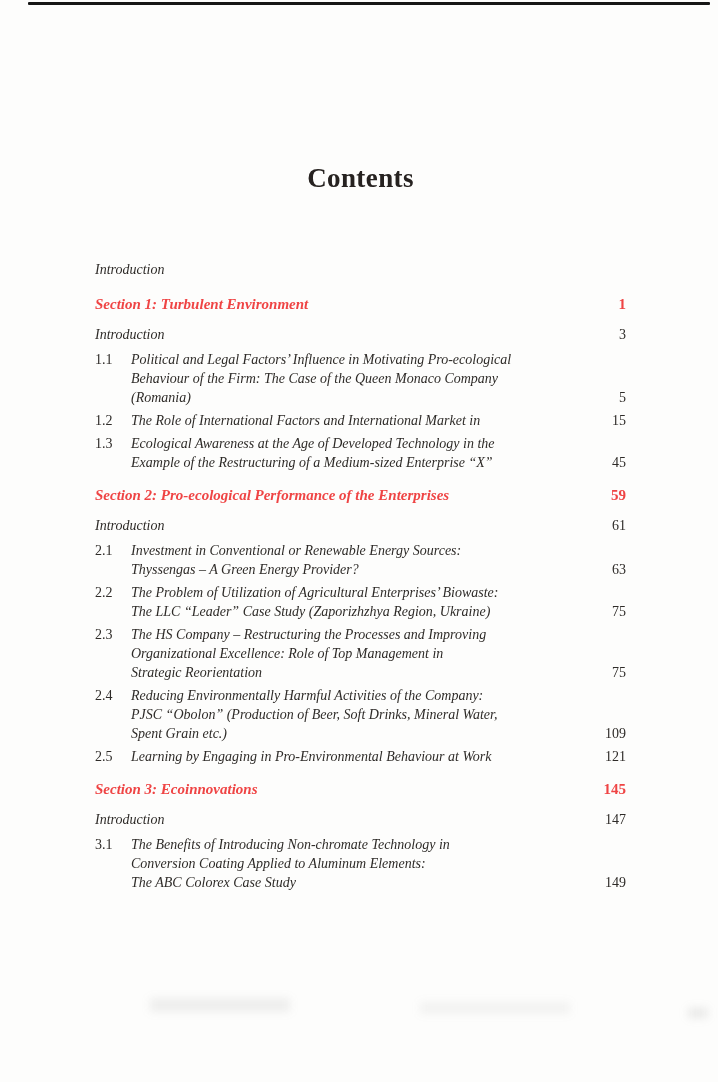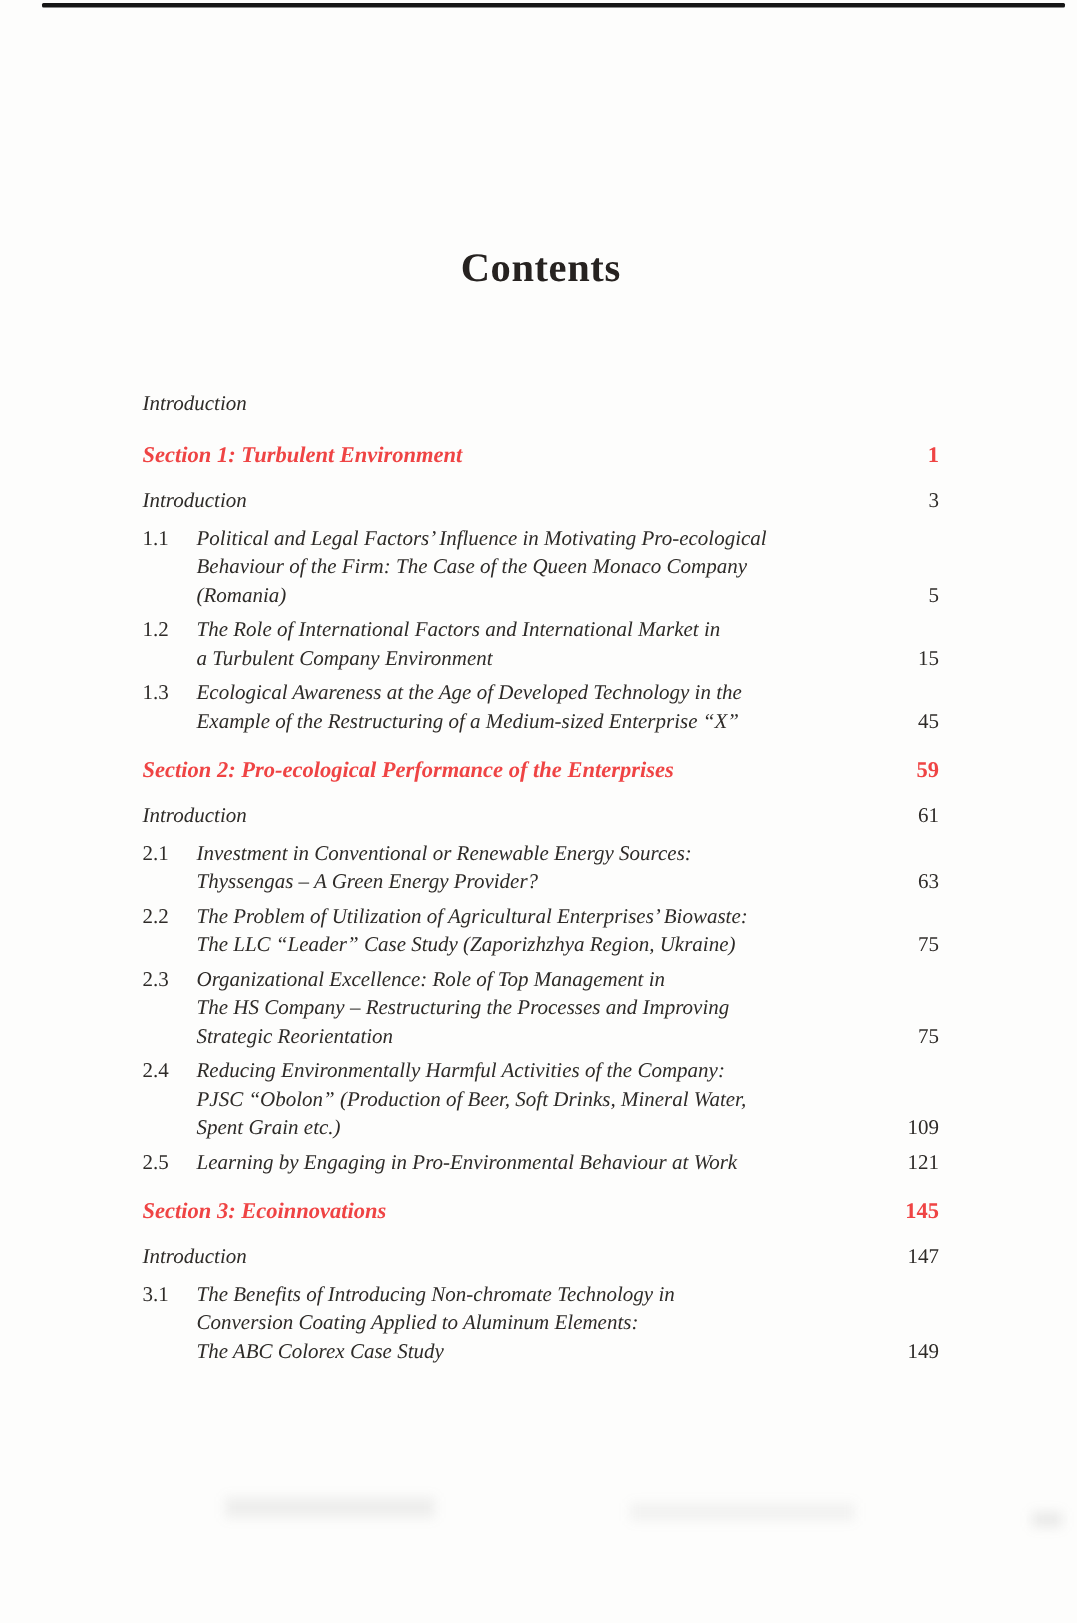--- a/index.html
+++ b/index.html
@@ -119,21 +119,20 @@
             <span class="line">Political and Legal Factors’ Influence in Motivating Pro-ecological</span>
             <span class="line">Behaviour of the Firm: The Case of the Queen Monaco Company</span>
             <span class="line">(Romania)</span>
           </span>
           <span class="pg">5</span>
         </div>
         <div class="row item">
           <span class="num">1.2</span>
           <span class="text">
             <span class="line">The Role of International Factors and International Market in</span>
-            <span class="line">a Turbulent Company Environment</span>
           </span>
           <span class="pg">15</span>
         </div>
         <div class="row item">
           <span class="num">1.3</span>
           <span class="text">
             <span class="line">Ecological Awareness at the Age of Developed Technology in the</span>
             <span class="line">Example of the Restructuring of a Medium-sized Enterprise “X”</span>
           </span>
           <span class="pg">45</span>
@@ -162,22 +161,22 @@
           <span class="num">2.2</span>
           <span class="text">
             <span class="line">The Problem of Utilization of Agricultural Enterprises’ Biowaste:</span>
             <span class="line">The LLC “Leader” Case Study (Zaporizhzhya Region, Ukraine)</span>
           </span>
           <span class="pg">75</span>
         </div>
         <div class="row item">
           <span class="num">2.3</span>
           <span class="text">
+            <span class="line">The HS Company – Restructuring the Processes and Improving</span>
             <span class="line">Organizational Excellence: Role of Top Management in</span>
-            <span class="line">The HS Company – Restructuring the Processes and Improving</span>
             <span class="line">Strategic Reorientation</span>
           </span>
           <span class="pg">75</span>
         </div>
         <div class="row item">
           <span class="num">2.4</span>
           <span class="text">
             <span class="line">Reducing Environmentally Harmful Activities of the Company:</span>
             <span class="line">PJSC “Obolon” (Production of Beer, Soft Drinks, Mineral Water,</span>
             <span class="line">Spent Grain etc.)</span>

